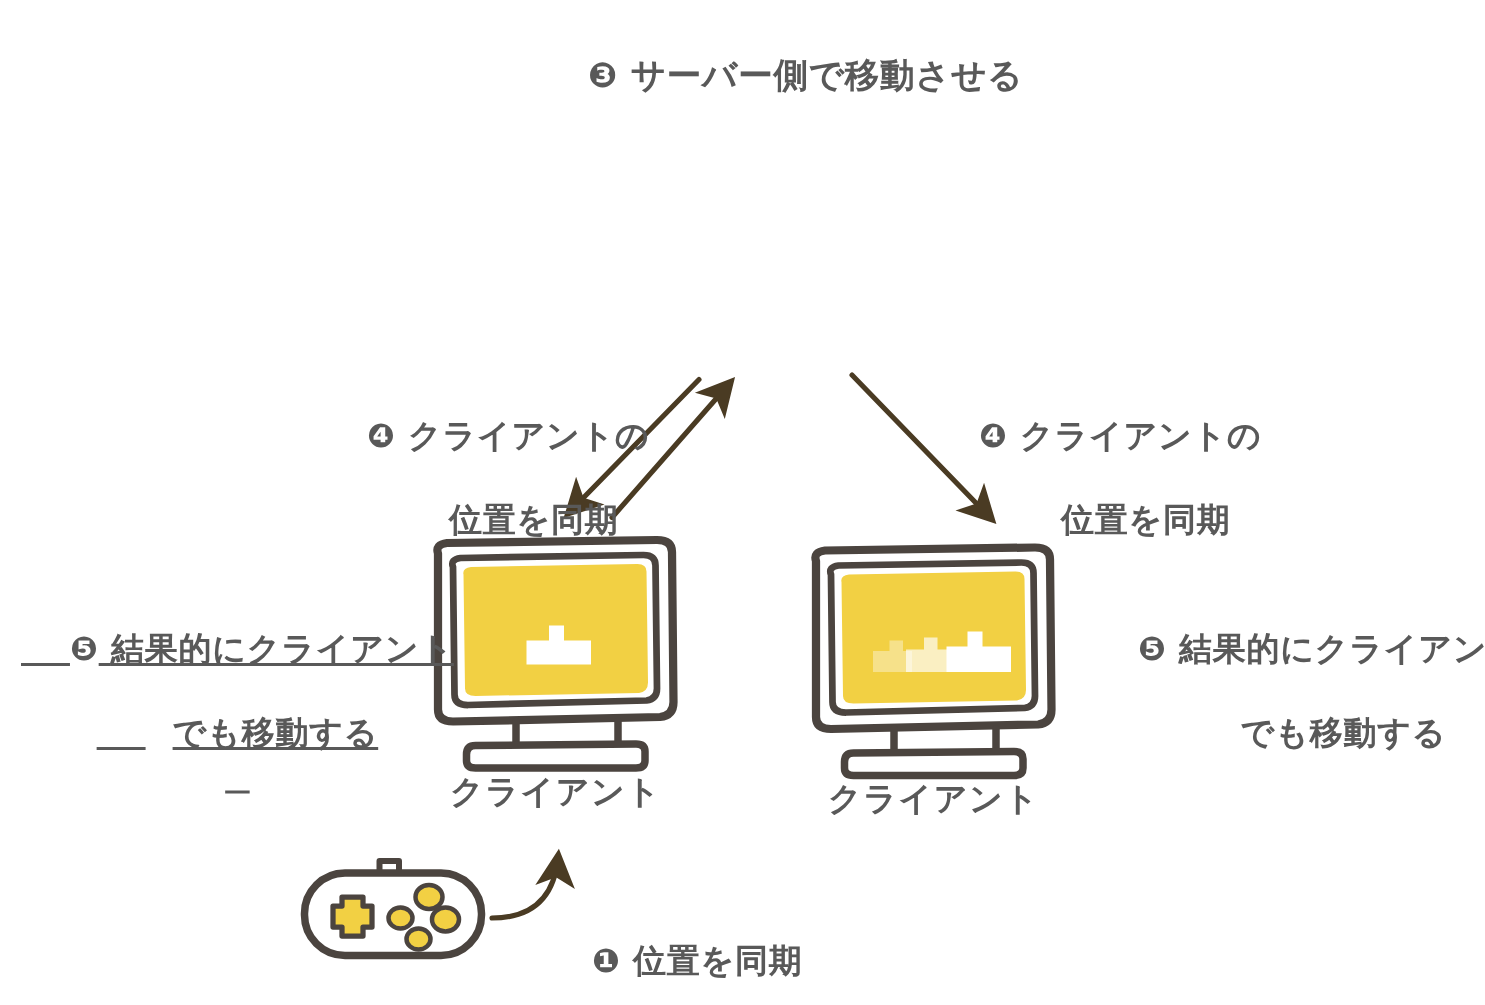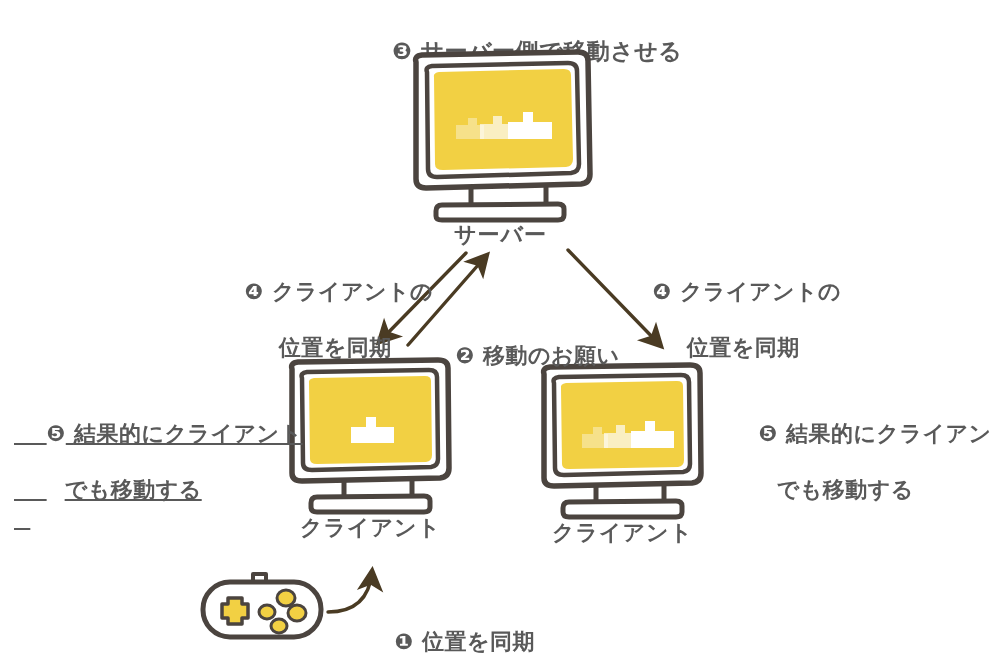--- a/index.html
+++ b/index.html
@@ -25,21 +25,21 @@
     line-height: 1.28;
     white-space: pre;
     letter-spacing: 0.5px;
   }
   .label .num {
     display: inline-block;
     color: #595959;
     font-weight: bold;
   }
   .title-txt { font-size: 23px; }
-  .step-txt  { font-size: 22px; }
+  .step-txt  { font-size: 22px; text-align: center; }
 
   
   .monitor { position: absolute; }
   .monitor svg { display: block; overflow: visible; }
 
   .dev-name {
     position: absolute;
     width: 100%;
     text-align: center;
     font-size: 22px;
@@ -52,49 +52,20 @@
 </style>
 </head>
 <body>
 
 <div id="stage">
 
   <div class="label title-txt" style="left:358px; top:8px;">
     <span class="num">❸</span><span>&nbsp;</span><span>サーバー側で移動させる</span>
   </div>
 
-  <div class="monitor" style="left:398px; top:48px;">
-    <svg width="205" height="170" viewBox="0 0 205 170">
-
-      <path d="M18 14 Q16 8 24 7 L180 4 Q190 4 190 13 L192 126 Q192 135 183 136 L28 140 Q18 140 18 131 Z" fill="#ffffff" stroke="#4b443f" stroke-width="5.5" stroke-linejoin="round" stroke-linecap="round"></path>
-
-      <path d="M29 24 Q27 19 34 18 L170 15 Q179 15 179 23 L181 116 Q181 124 173 125 L39 129 Q30 129 30 121 Z" fill="#ffffff" stroke="#4b443f" stroke-width="4.5" stroke-linejoin="round" stroke-linecap="round"></path>
-
-      <path d="M36 29 Q35 25 41 24 L166 21 Q173 21 173 27 L175 111 Q175 118 168 119 L45 122 Q37 122 37 116 Z" fill="#f2d043"></path>
-
-      <g>
-        <g fill="#ffffff" opacity="0.38">
-          <rect x="58" y="77" width="28" height="14"></rect>
-          <rect x="70" y="70" width="9" height="9"></rect>
-        </g>
-        <g fill="#ffffff" opacity="0.68">
-          <rect x="82" y="76" width="30" height="15"></rect>
-          <rect x="95" y="68" width="9" height="10"></rect>
-        </g>
-        <g fill="#ffffff" opacity="1">
-          <rect x="110" y="74" width="44" height="17"></rect>
-          <rect x="125" y="64" width="10" height="12"></rect>
-        </g>
-      </g>
-
-      <path d="M73 140 L73 158 Q73 163 80 163 L142 163 Q148 163 148 158 L148 140" fill="none" stroke="#4b443f" stroke-width="5" stroke-linejoin="round" stroke-linecap="round"></path>
-      <path d="M44 157 Q38 157 38 163 L38 168 Q38 172 44 172 L160 172 Q166 172 166 167 L166 161 Q166 156 160 156 L44 157 Z" fill="#ffffff" stroke="#4b443f" stroke-width="5" stroke-linejoin="round" stroke-linecap="round"></path>
-    </svg>
-    <div class="dev-name" style="top:172px; left:0; width:205px;">サーバー</div>
-  </div>
 
   <div class="monitor" style="left:278px; top:355px;">
     <svg width="185" height="160" viewBox="0 0 185 160">
       <path d="M14 14 Q12 8 20 7 L160 5 Q170 5 170 13 L171 113 Q171 122 162 123 L24 126 Q14 126 14 118 Z" fill="#ffffff" stroke="#4b443f" stroke-width="5.5" stroke-linejoin="round" stroke-linecap="round"></path>
       <path d="M24 23 Q22 18 29 17 L151 15 Q159 15 159 22 L160 104 Q160 111 153 112 L34 115 Q25 115 25 108 Z" fill="#ffffff" stroke="#4b443f" stroke-width="4.5" stroke-linejoin="round" stroke-linecap="round"></path>
       <path d="M31 28 Q30 24 36 23 L147 21 Q153 21 153 26 L154 100 Q154 106 148 107 L39 109 Q32 109 32 104 Z" fill="#f2d043"></path>
       <g fill="#ffffff">
         <rect x="73" y="72" width="43" height="16"></rect>
         <rect x="88" y="62" width="10" height="12"></rect>
       </g>
@@ -164,23 +135,20 @@
   <div class="label step-txt" style="left:212px; top:250px;">
     <span class="num">❹</span><span>&nbsp;</span><span>クライアントの</span><br>
     <span style="padding-left:34px;">位置を同期</span>
   </div>
 
   <div class="label step-txt" style="left:620px; top:250px;">
     <span class="num">❹</span><span>&nbsp;</span><span>クライアントの</span><br>
     <span style="padding-left:34px;">位置を同期</span>
   </div>
 
-  <div class="label step-txt" style="left:423px; top:314px;">
-    <span class="num">❷</span><span>&nbsp;</span><span>移動のお願い</span>
-  </div>
 
   <div class="label step-txt" style="left:14px; top:392px;text-decoration:underline;">
     <span class="num">❺</span><span>&nbsp;</span><span>結果的にクライアント</span><br>
     <span style="padding-left:18px;">でも移動する</span>
   </div>
 
   <div class="label step-txt" style="left:726px; top:392px;">
     <span class="num">❺</span><span>&nbsp;</span><span>結果的にクライアント</span><br>
     <span style="padding-left:18px;">でも移動する</span>
   </div>

